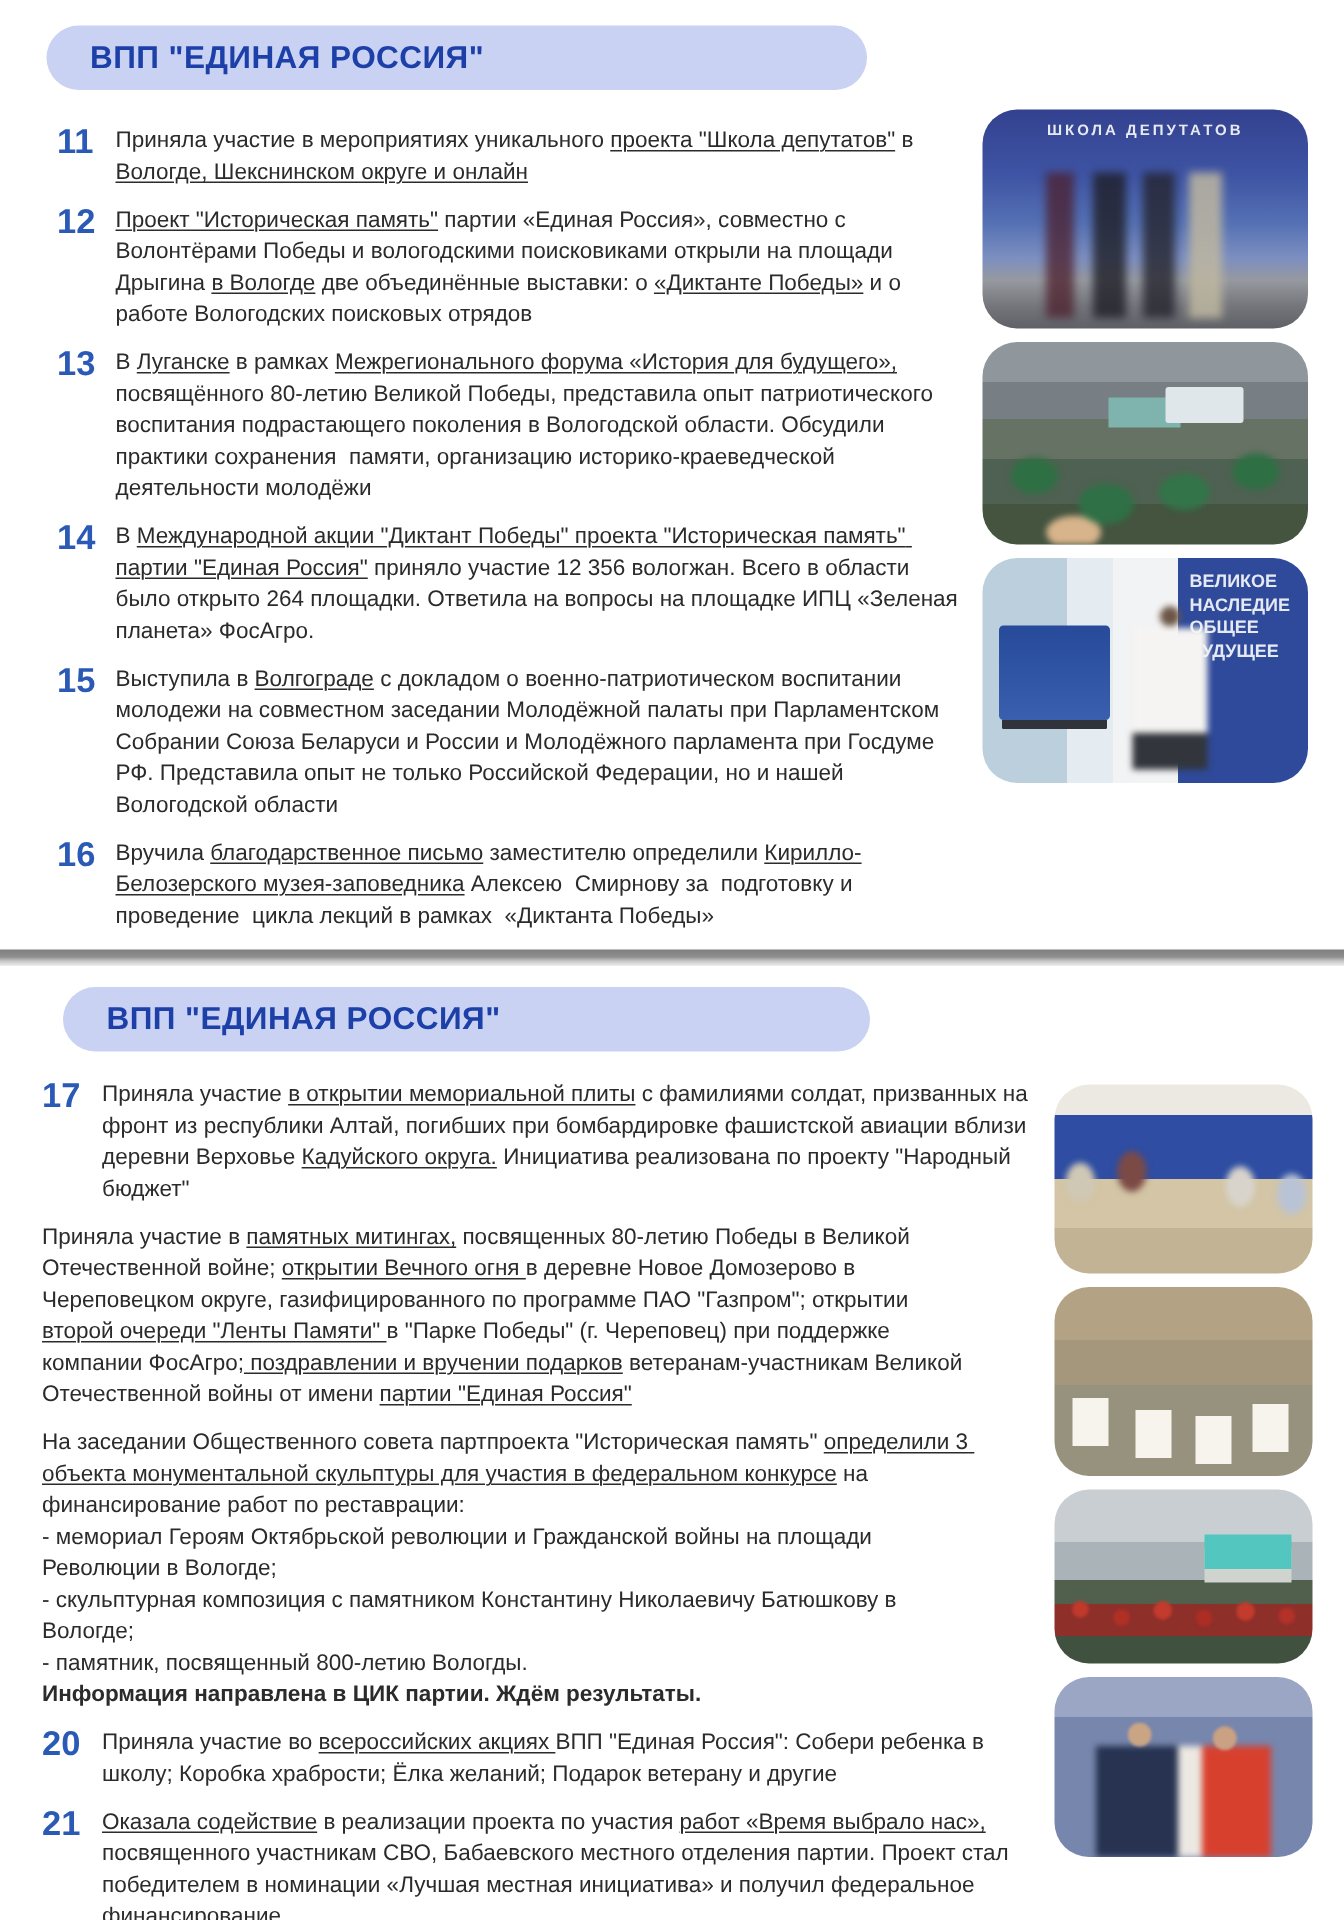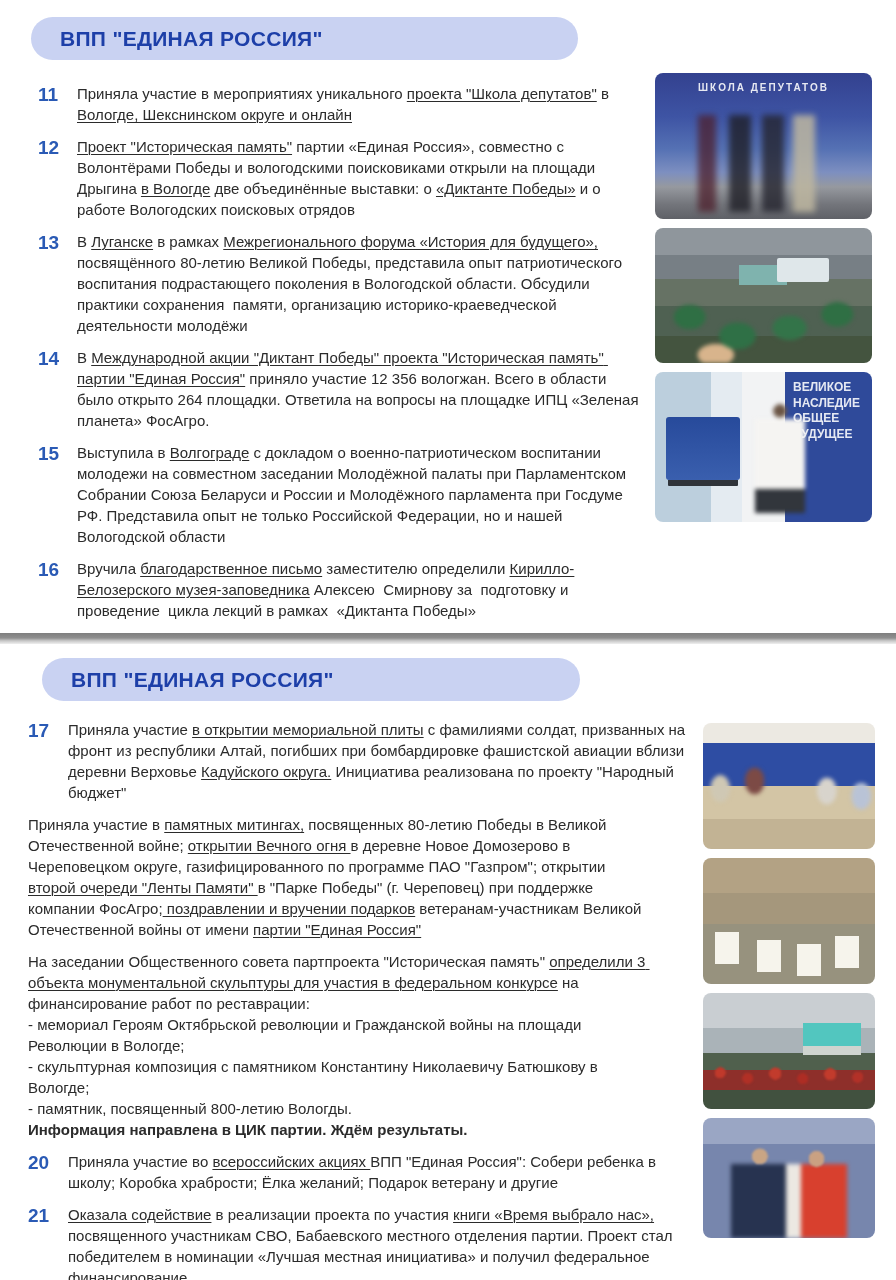--- a/index.html
+++ b/index.html
@@ -15,31 +15,31 @@
     background:linear-gradient(180deg,#7e7e7e 0%,#8f8f8f 45%,#c6c6c6 70%,#efefef 100%);
   }
   .pill{background:#c9d2f2;border-radius:26px;display:flex;align-items:center;}
   #section-0 .pill{margin:17px 0 0 31px;width:547px;height:43px;}
   #section-1 .pill{margin:14px 0 0 42px;width:538px;height:43px;}
   .pill h2{margin:0 0 0 29px;font-size:21px;font-weight:bold;color:#1d3fa8;letter-spacing:.3px;}
   .content{display:flex;align-items:flex-start;}
   #section-0 .items{margin:23px 0 0 38px;width:606px;}
   #section-1 .items{margin:18px 0 0 28px;width:660px;}
   .item{display:flex;margin-bottom:11px;}
-  .item-number{flex:0 0 39px;font-size:19px;font-weight:bold;color:#2a5ab5;line-height:21px;padding-top:1px;}
+  .item-number{flex:0 0 39px;font-size:23px;font-weight:bold;color:#2a5ab5;line-height:21px;padding-top:1px;}
   #section-1 .item-number{flex-basis:40px;}
   .item-text{font-size:15px;line-height:21px;white-space:pre-wrap;}
   #section-0 .item-text{width:565px;}
   #section-1 .item-text{width:618px;}
   .seg-link{color:inherit;text-decoration:underline;text-underline-offset:2px;text-decoration-thickness:1px;cursor:pointer;}
   .seg-bold{font-weight:bold;}
   .photos{margin-left:auto;display:flex;flex-direction:column;}
   #section-0 .photos{margin-top:13px;margin-right:24px;width:217px;}
   #section-1 .photos{margin-top:22px;margin-right:21px;width:172px;}
-  .photo{margin:0 0 9px;border-radius:8px;position:relative;overflow:hidden;}
+  .photo{margin:0 0 9px;border-radius:23px;position:relative;overflow:hidden;}
   .photo-text{position:absolute;color:rgba(255,255,255,.88);font-weight:bold;}
 
   
   .photo-s0-0{height:146px;background:linear-gradient(180deg,#33418f 0%,#3e54a4 30%,#5571b4 52%,#7d8fc0 68%,#96999f 78%,#73757b 90%,#5f6167 100%);}
   .photo-s0-0::after{content:"";position:absolute;left:8%;right:8%;bottom:5%;height:66%;filter:blur(3px);
     background:linear-gradient(90deg,transparent 0 14%,rgba(77,31,44,.75) 14% 24%,transparent 24% 31%,rgba(30,30,38,.8) 31% 43%,transparent 43% 49%,rgba(36,36,46,.8) 49% 61%,transparent 61% 66%,rgba(190,183,160,.85) 66% 78%,transparent 78% 100%);}
   .photo-s0-0 .photo-text{top:9px;left:0;right:0;text-align:center;font-size:10px;letter-spacing:2px;}
 
   .photo-s0-1{height:135px;background:linear-gradient(180deg,#8f969c 0 20%,#777f85 20% 38%,#667264 38% 58%,#4f6152 58% 80%,#44543f 80% 100%);}
   .photo-s0-1::before{content:"";position:absolute;top:22%;left:56%;width:24%;height:18%;background:#dfe7ea;border-radius:2px;box-shadow:-40px 5px 0 -2px #7fb3ae;}
@@ -169,21 +169,21 @@
 </span><span class="seg-bold">Информация направлена в ЦИК партии. Ждём результаты.</span></div>
   </div>
 
   <div class="item">
     <div class="item-number">20</div>
     <div class="item-text"><span>Приняла участие во </span><a class="seg-link">всероссийских акциях </a><span>ВПП "Единая Россия": Собери ребенка в школу; Коробка храбрости; Ёлка желаний; Подарок ветерану и другие</span></div>
   </div>
 
   <div class="item">
     <div class="item-number">21</div>
-    <div class="item-text"><a class="seg-link">Оказала содействие</a><span> в реализации проекта по участия </span><a class="seg-link">книги «Время выбрало нас»,</a><span> посвященного участникам СВО, Бабаевского местного отделения партии. Проект стал победителем в номинации «Лучшая местная инициатива» и получил федеральное финансирование</span></div>
+    <div class="item-text"><a class="seg-link">Оказала содействие</a><span> в реализации проекта по участия </span><a class="seg-link">работ «Время выбрало нас»,</a><span> посвященного участникам СВО, Бабаевского местного отделения партии. Проект стал победителем в номинации «Лучшая местная инициатива» и получил федеральное финансирование</span></div>
   </div>
 </div>
       <div class="photos">
   <figure class="photo photo-s1-0">
     
   </figure>
 
   <figure class="photo photo-s1-1">
     
   </figure>

